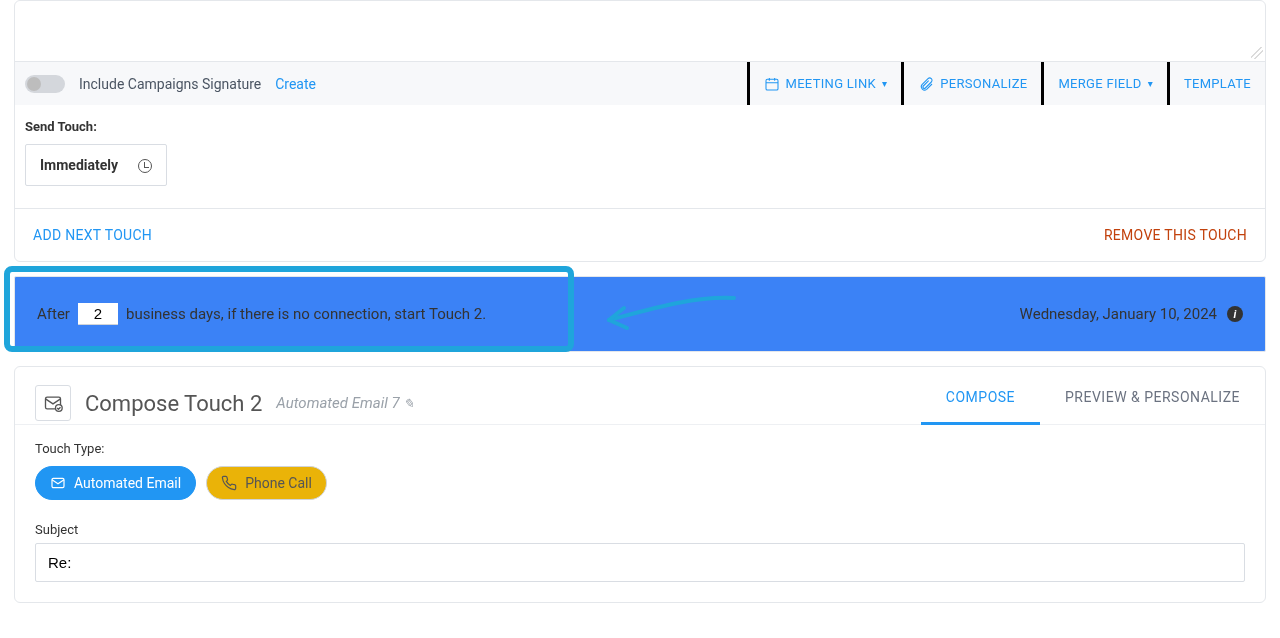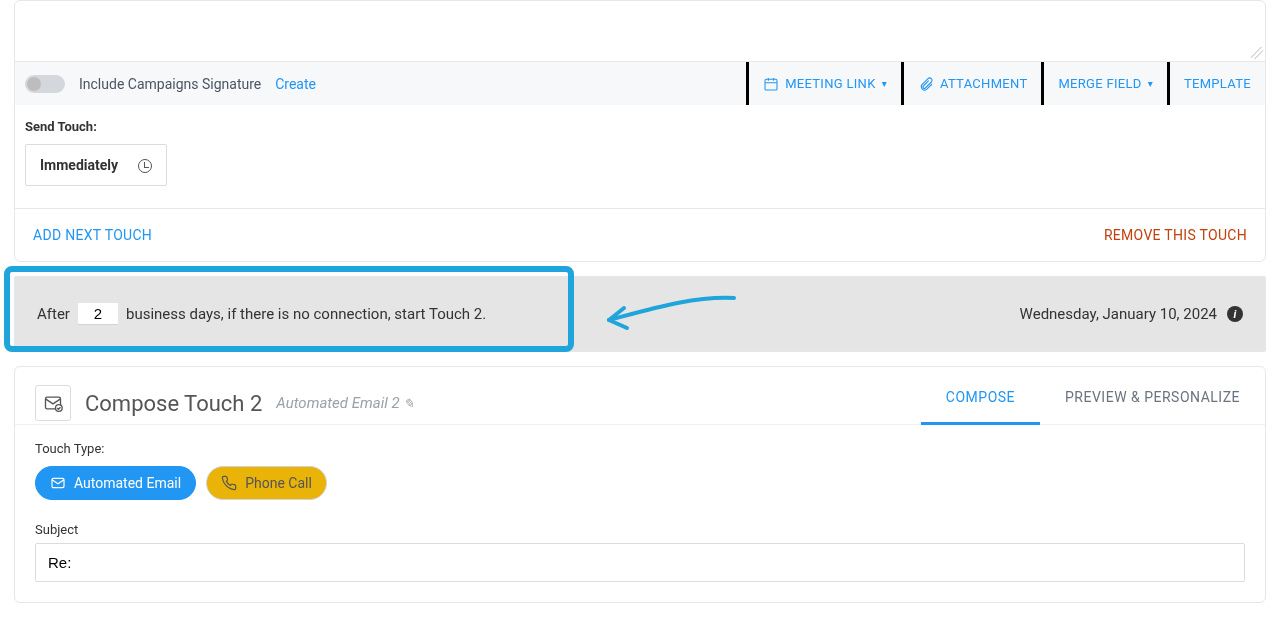--- a/index.html
+++ b/index.html
@@ -121,21 +121,21 @@
       justify-content: space-between;
       border-top: 1px solid #e4e7eb;
       padding: 18px 18px;
     }
     .add-next { color: #2196f3; font-size: 14px; letter-spacing: 0.3px; cursor: pointer; }
     .remove-touch { color: #c2410c; font-size: 14px; letter-spacing: 0.3px; cursor: pointer; }
 
     
     .timing-wrap { position: relative; margin: 0 14px 14px 14px; }
     .timing-panel {
-      background: #e5e5e5;
+      background: #3b82f6;
       border: 1px solid #e4e7eb;
       border-radius: 2px;
       padding: 26px 22px;
       display: flex;
       align-items: center;
       justify-content: space-between;
     }
     .highlight-box {
       position: absolute;
       left: -10px;
@@ -273,21 +273,21 @@
               <rect x="3" y="5" width="18" height="16" rx="2"></rect>
               <path d="M3 10h18M8 3v4M16 3v4"></path>
             </svg>
           <span>MEETING LINK</span>
           <span class="chev">▾</span>
         </div>
         <div class="toolbar-btn">
           <svg class="icon-svg" viewBox="0 0 24 24">
               <path d="M21 12l-8 8a5 5 0 01-7-7l9-9a3.5 3.5 0 015 5l-9 9a2 2 0 01-3-3l8-8"></path>
             </svg>
-          <span>ATTACHMENT</span>
+          <span>PERSONALIZE</span>
         </div>
         <div class="toolbar-btn">
           <span>MERGE FIELD</span>
           <span class="chev">▾</span>
         </div>
         <div class="toolbar-btn">
           <span>TEMPLATE</span>
         </div>
       </div>
     </div>
@@ -330,21 +330,21 @@
       <div class="compose-icon-box">
         <svg viewBox="0 0 24 24" width="20" height="20" fill="none" stroke="#555" stroke-width="1.6">
             <rect x="3" y="5" width="18" height="14" rx="2"></rect>
             <path d="M3 7l9 6 9-6"></path>
             <circle cx="19" cy="18" r="4" fill="#fff"></circle>
             <path d="M17 18l1.5 1.5L21 17"></path>
           </svg>
       </div>
       <span class="compose-title">Compose Touch 2</span>
       <span class="compose-subtitle">
-        <span>Automated Email 2</span>
+        <span>Automated Email 7</span>
         <span class="pencil-icon">✎</span>
       </span>
       <div class="tabs">
         <div class="tab active">COMPOSE</div>
         <div class="tab">PREVIEW &amp; PERSONALIZE</div>
       </div>
     </div>
     <div class="compose-divider"></div>
     <div class="compose-body">
       <div class="label-small">Touch Type:</div>

